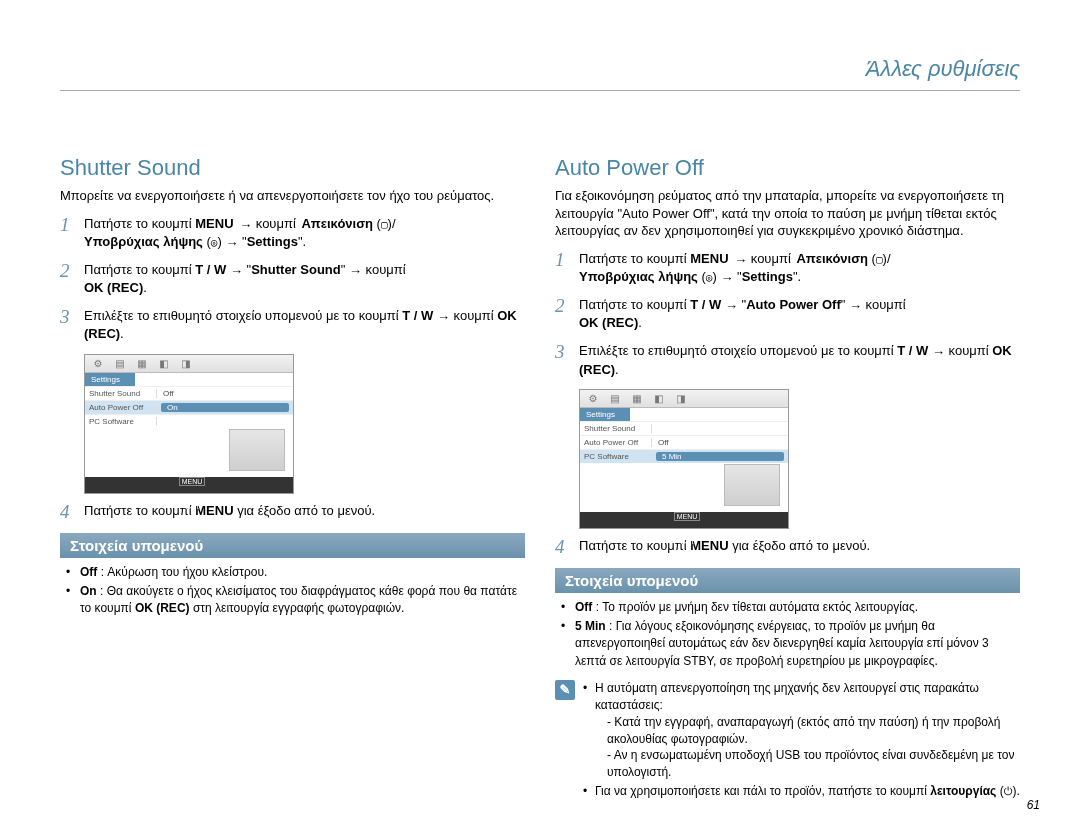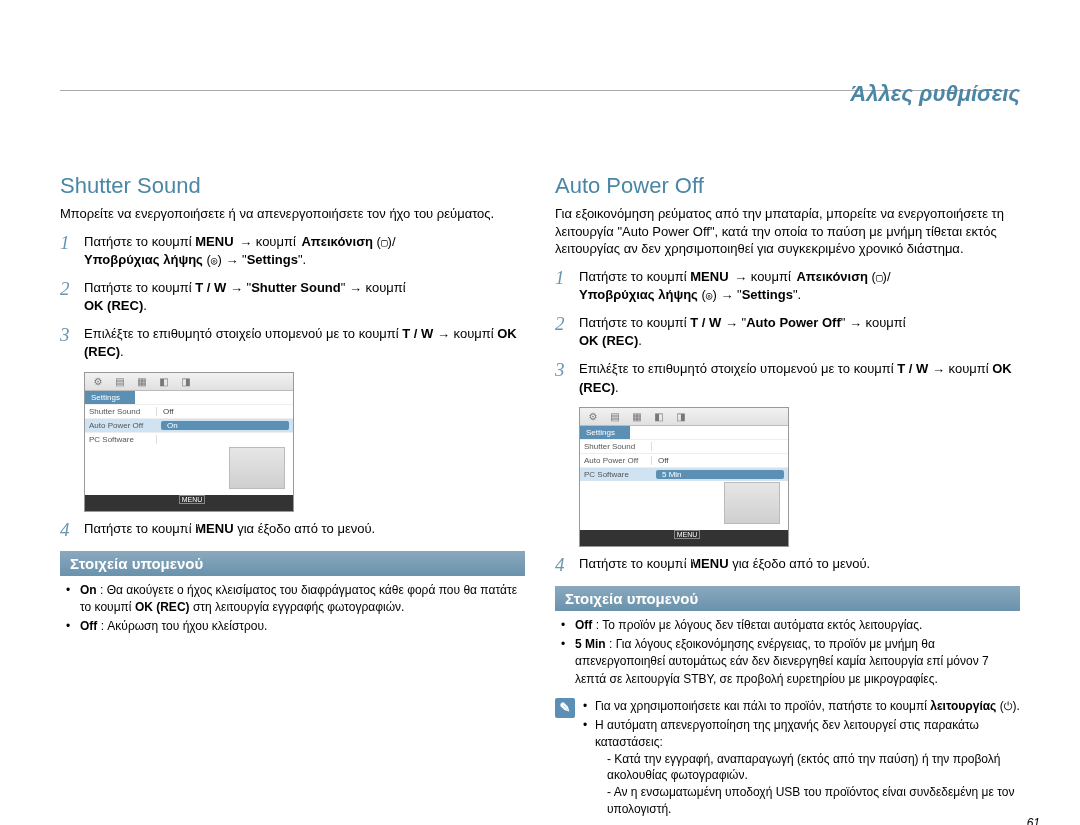--- a/index.html
+++ b/index.html
@@ -1,20 +1,20 @@
 <!DOCTYPE html>
 <html><head>
 <meta charset="utf-8">
 <style>
   * { box-sizing: border-box; margin: 0; padding: 0; }
   html, body { width: 1080px; height: 825px; background: #fff; font-family: Arial, Helvetica, sans-serif; color: #000; }
   .page { padding: 56px 60px 40px 60px; position: relative; }
   .hr-top { border-top: 1px solid #aaa; margin-top: 34px; }
-  .page-title { position: absolute; top: 81px; right: 60px; font-size: 22px; color: #4a86a5; font-style: italic; font-weight: 700; }
-  .columns { display: flex; gap: 30px; margin-top: 82px; }
+  .page-title { position: absolute; top: 56px; right: 60px; font-size: 22px; color: #4a86a5; font-style: italic; font-weight: 400; }
+  .columns { display: flex; gap: 30px; margin-top: 64px; }
   .col { flex: 1; }
   .section-heading { font-size: 22px; color: #4a86a5; font-weight: 400; margin-bottom: 6px; }
   .intro { font-size: 13px; line-height: 1.35; margin-bottom: 10px; }
   ol.steps { list-style: none; counter-reset: step; }
   ol.steps > li { display: flex; font-size: 13px; line-height: 1.4; margin-bottom: 10px; }
   ol.steps > li::before { counter-increment: step; content: counter(step); font-family: Georgia, serif; font-style: italic; color: #6a96b0; font-size: 19px; width: 24px; flex-shrink: 0; line-height: 1.1; }
   .step-body { flex: 1; }
   .bold { font-weight: 700; }
   .arrow { margin: 0 2px; }
 
@@ -111,22 +111,22 @@
       </div>
       <ol class="steps" start="4" style="counter-reset: step 3;">
         <li>
           <div class="step-body">
             <span>Πατήστε το κουμπί </span><span class="bold">MENU</span><span> για έξοδο από το μενού.</span>
           </div>
         </li>
       </ol>
       <div class="subhead-bar">Στοιχεία υπομενoύ</div>
       <ul class="bullets">
+        <li><span class="bold">Off</span><span> : Ακύρωση του ήχου κλείστρου.</span></li>
         <li><span class="bold">On</span><span> : Θα ακούγετε ο ήχος κλεισίματος του διαφράγματος κάθε φορά που θα πατάτε το κουμπί </span><span class="bold">OK (REC)</span><span> στη λειτουργία εγγραφής φωτογραφιών.</span></li>
-        <li><span class="bold">Off</span><span> : Ακύρωση του ήχου κλείστρου.</span></li>
       </ul>
     </div>
 
     <div class="col">
       <h2 class="section-heading">Auto Power Off</h2>
       <p class="intro">Για εξοικονόμηση ρεύματος από την μπαταρία, μπορείτε να ενεργοποιήσετε τη λειτουργία "Auto Power Off", κατά την οποία το παύση με μνήμη τίθεται εκτός λειτουργίας αν δεν χρησιμοποιηθεί για συγκεκριμένο χρονικό διάστημα.</p>
       <ol class="steps">
         <li>
           <div class="step-body">
             <span>Πατήστε το κουμπί </span><span class="bold">MENU</span><span class="arrow"> → κουμπί </span><span class="bold">Απεικόνιση</span><span> (</span><span class="g-icon">▢</span><span>)/</span><br>
@@ -176,35 +176,35 @@
       </div>
       <ol class="steps" start="4" style="counter-reset: step 3;">
         <li>
           <div class="step-body">
             <span>Πατήστε το κουμπί </span><span class="bold">MENU</span><span> για έξοδο από το μενού.</span>
           </div>
         </li>
       </ol>
       <div class="subhead-bar">Στοιχεία υπομενoύ</div>
       <ul class="bullets">
-        <li><span class="bold">Off</span><span> : Το προϊόν με λόγους δεν τίθεται αυτόματα εκτός λειτουργίας.</span></li>
-        <li><span class="bold">5 Min</span><span> : Για λόγους εξοικονόμησης ενέργειας, το προϊόν με μνήμη θα απενεργοποιηθεί αυτομάτως εάν δεν διενεργηθεί καμία λειτουργία επί μόνον 7 λεπτά σε λειτουργία STBY, σε προβολή ευρετηρίου με μικρογραφίες.</span></li>
+        <li><span class="bold">Off</span><span> : Το προϊόν με μνήμη δεν τίθεται αυτόματα εκτός λειτουργίας.</span></li>
+        <li><span class="bold">5 Min</span><span> : Για λόγους εξοικονόμησης ενέργειας, το προϊόν με μνήμη θα απενεργοποιηθεί αυτομάτως εάν δεν διενεργηθεί καμία λειτουργία επί μόνον 3 λεπτά σε λειτουργία STBY, σε προβολή ευρετηρίου με μικρογραφίες.</span></li>
       </ul>
 
       <div class="note-box">
         <div class="note-icon">✎</div>
         <div class="note-body">
           <ul>
             <li>
-              <span>Για να χρησιμοποιήσετε και πάλι το προϊόν, πατήστε το κουμπί </span><span class="bold">λειτουργίας</span><span> (</span><span class="g-icon">⏻</span><span>).</span>
-            </li>
-            <li>
               <span>Η αυτόματη απενεργοποίηση της μηχανής δεν λειτουργεί στις παρακάτω καταστάσεις:</span>
               <span class="dash">- Κατά την εγγραφή, αναπαραγωγή (εκτός από την παύση) ή την προβολή ακολουθίας φωτογραφιών.</span>
               <span class="dash">- Αν η ενσωματωμένη υποδοχή USB του προϊόντος είναι συνδεδεμένη με τον υπολογιστή.</span>
+            </li>
+            <li>
+              <span>Για να χρησιμοποιήσετε και πάλι το προϊόν, πατήστε το κουμπί </span><span class="bold">λειτουργίας</span><span> (</span><span class="g-icon">⏻</span><span>).</span>
             </li>
           </ul>
         </div>
       </div>
     </div>
   </div>
 
   <div class="page-num">61</div>
 </div>
 

